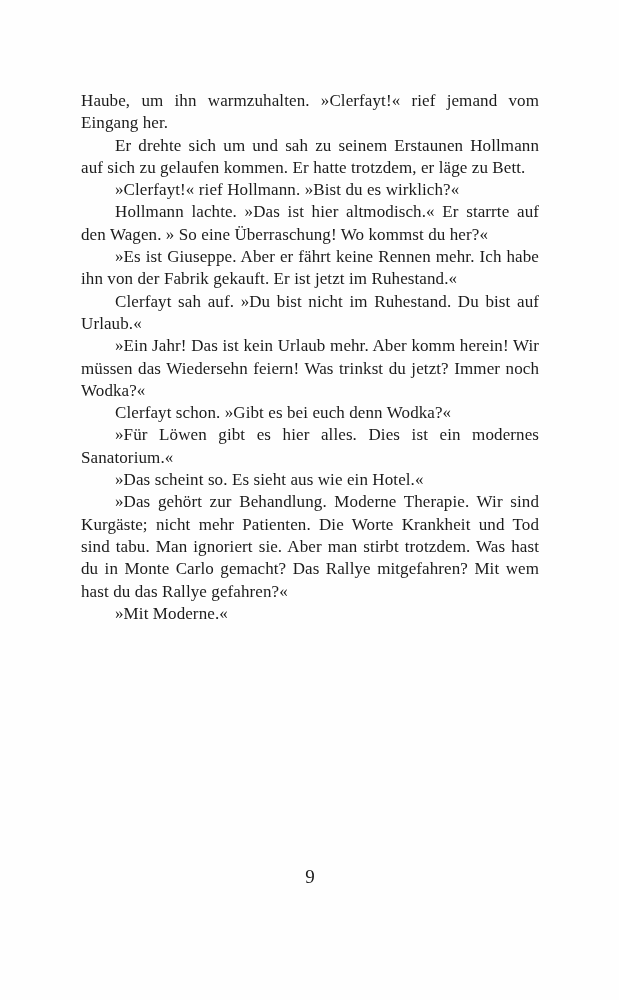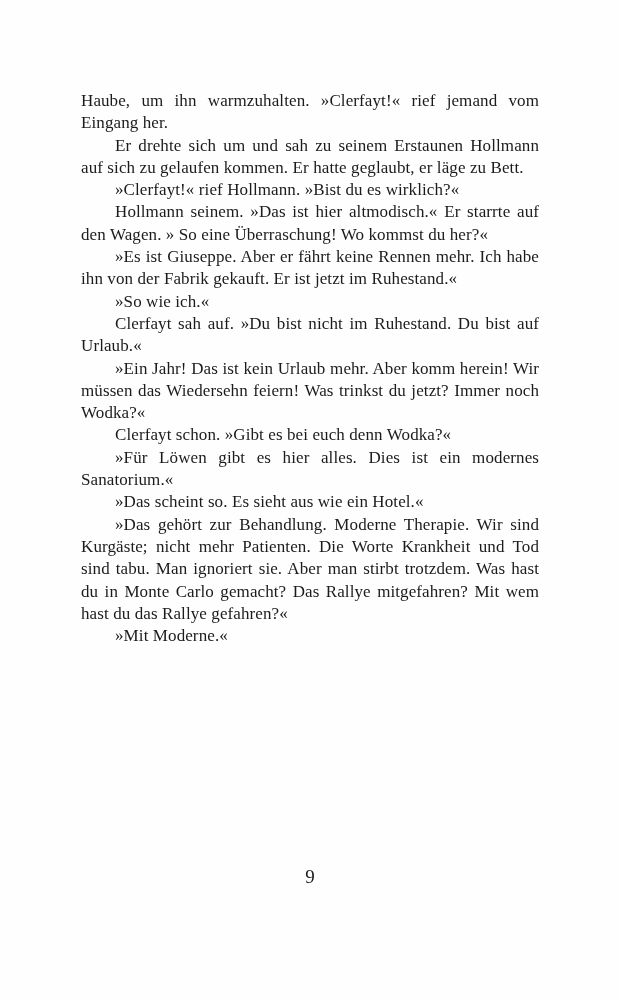--- a/index.html
+++ b/index.html
@@ -47,25 +47,24 @@
     font-size: 19px;
     color: #1b1b1b;
   }
 </style>
 </head>
 <body>
 
 <div class="book-page">
   <div class="text-block">
     <p class="noindent">Haube, um ihn warmzuhalten. »Clerfayt!« rief jemand vom Eingang her.</p>
-    <p>Er drehte sich um und sah zu seinem Erstaunen Hollmann auf sich zu gelaufen kommen. Er hatte geglaubt, er läge zu Bett.</p>
+    <p>Er drehte sich um und sah zu seinem Erstaunen Hollmann auf sich zu gelaufen kommen. Er hatte trotzdem, er läge zu Bett.</p>
     <p>»Clerfayt!« rief Hollmann. »Bist du es wirklich?«</p>
-    <p>Hollmann seinem. »Das ist hier altmodisch.« Er starrte auf den Wagen. » So eine Überraschung! Wo kommst du her?«</p>
+    <p>Hollmann lachte. »Das ist hier altmodisch.« Er starrte auf den Wagen. » So eine Überraschung! Wo kommst du her?«</p>
     <p>»Es ist Giuseppe. Aber er fährt keine Rennen mehr. Ich habe ihn von der Fabrik gekauft. Er ist jetzt im Ruhestand.«</p>
-    <p>»So wie ich.«</p>
     <p>Clerfayt sah auf. »Du bist nicht im Ruhestand. Du bist auf Urlaub.«</p>
     <p>»Ein Jahr! Das ist kein Urlaub mehr. Aber komm herein! Wir müssen das Wiedersehn feiern! Was trinkst du jetzt? Immer noch Wodka?«</p>
     <p>Clerfayt schon. »Gibt es bei euch denn Wodka?«</p>
     <p>»Für Löwen gibt es hier alles. Dies ist ein modernes Sanatorium.«</p>
     <p>»Das scheint so. Es sieht aus wie ein Hotel.«</p>
     <p>»Das gehört zur Behandlung. Moderne Therapie. Wir sind Kurgäste; nicht mehr Patienten. Die Worte Krankheit und Tod sind tabu. Man ignoriert sie. Aber man stirbt trotzdem. Was hast du in Monte Carlo gemacht? Das Rallye mitgefahren? Mit wem hast du das Rallye gefahren?«</p>
     <p>»Mit Moderne.«</p>
   </div>
   <div class="page-number">9</div>
 </div>

